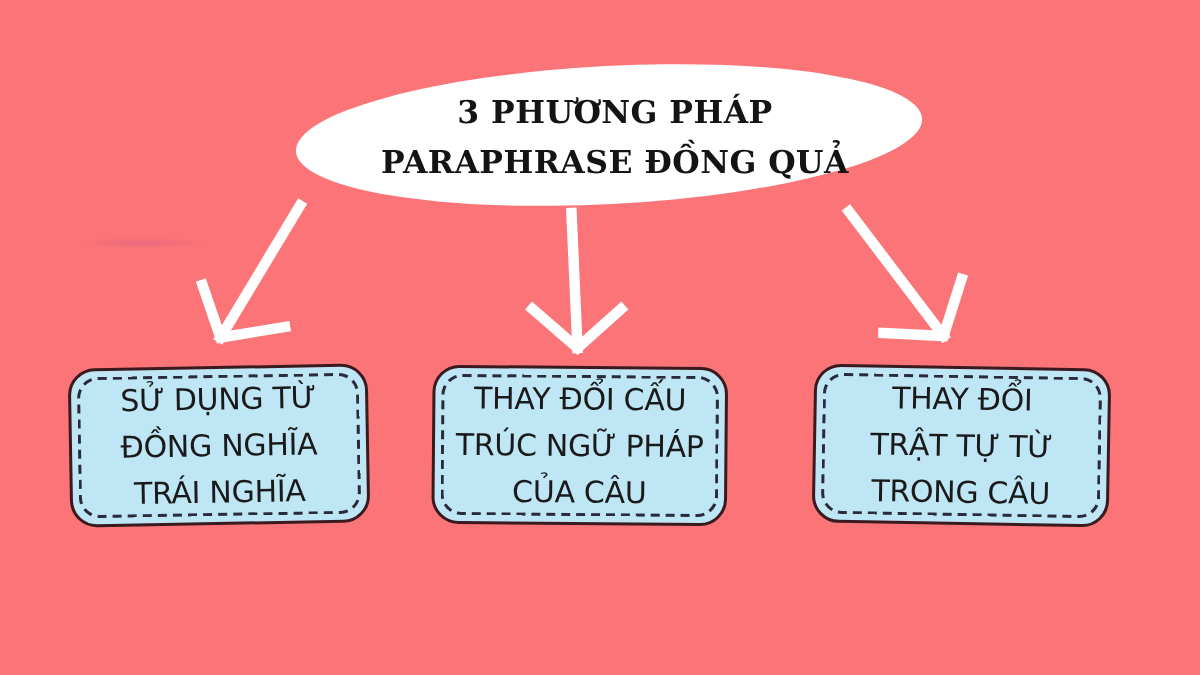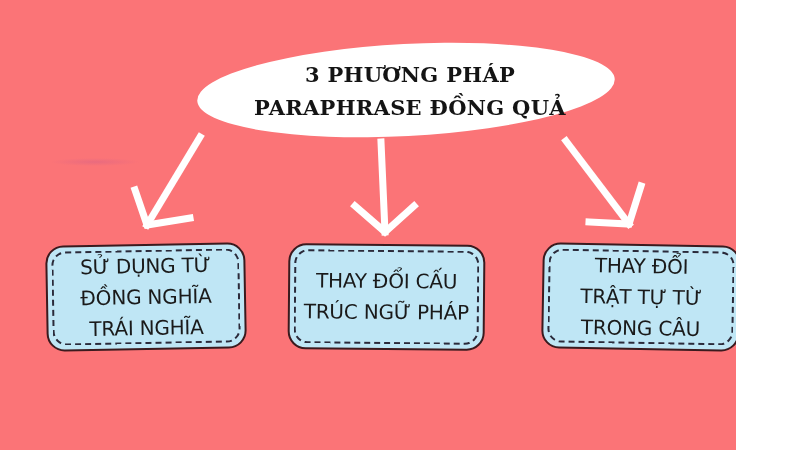--- a/index.html
+++ b/index.html
@@ -1,18 +1,18 @@
 <!DOCTYPE html>
 <html><head>
 <meta charset="utf-8">
 <style>
   html, body { margin: 0; padding: 0; }
   body { width: 800px; height: 450px; overflow: hidden; }
   .canvas {
-    position: relative; width: 736px; height: 450px;
+    position: relative; width: 800px; height: 450px;
     background: #fb7477;
     overflow: hidden;
   }
   .smudge {
     position: absolute; left: 50px; top: 158px; width: 90px; height: 8px;
     background: radial-gradient(ellipse at center, rgba(200,90,140,0.35), rgba(251,116,119,0) 70%);
   }
   .bubble {
     position: absolute; left: 197px; top: 44px; width: 418px; height: 92px;
     background: #ffffff;
@@ -84,20 +84,21 @@
       <span>SỬ DỤNG TỪ</span>
       <span>ĐỒNG NGHĨA</span>
       <span>TRÁI NGHĨA</span>
     </div>
   </div>
 
   <div class="box" id="box2">
     <div class="txt">
       <span>THAY ĐỔI CẤU</span>
       <span>TRÚC NGỮ PHÁP</span>
+      <span>CỦA CÂU</span>
     </div>
   </div>
 
   <div class="box" id="box3">
     <div class="txt">
       <span>THAY ĐỔI</span>
       <span>TRẬT TỰ TỪ</span>
       <span>TRONG CÂU</span>
     </div>
   </div>

